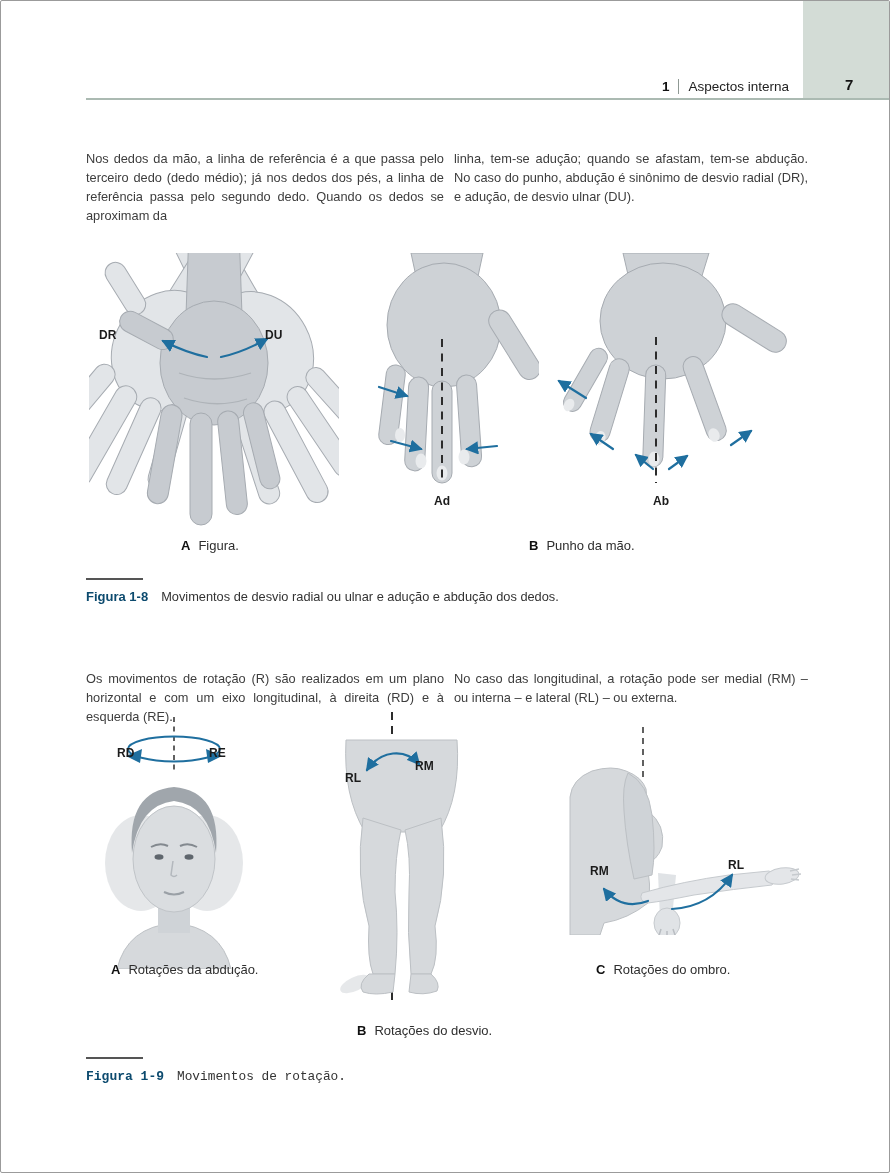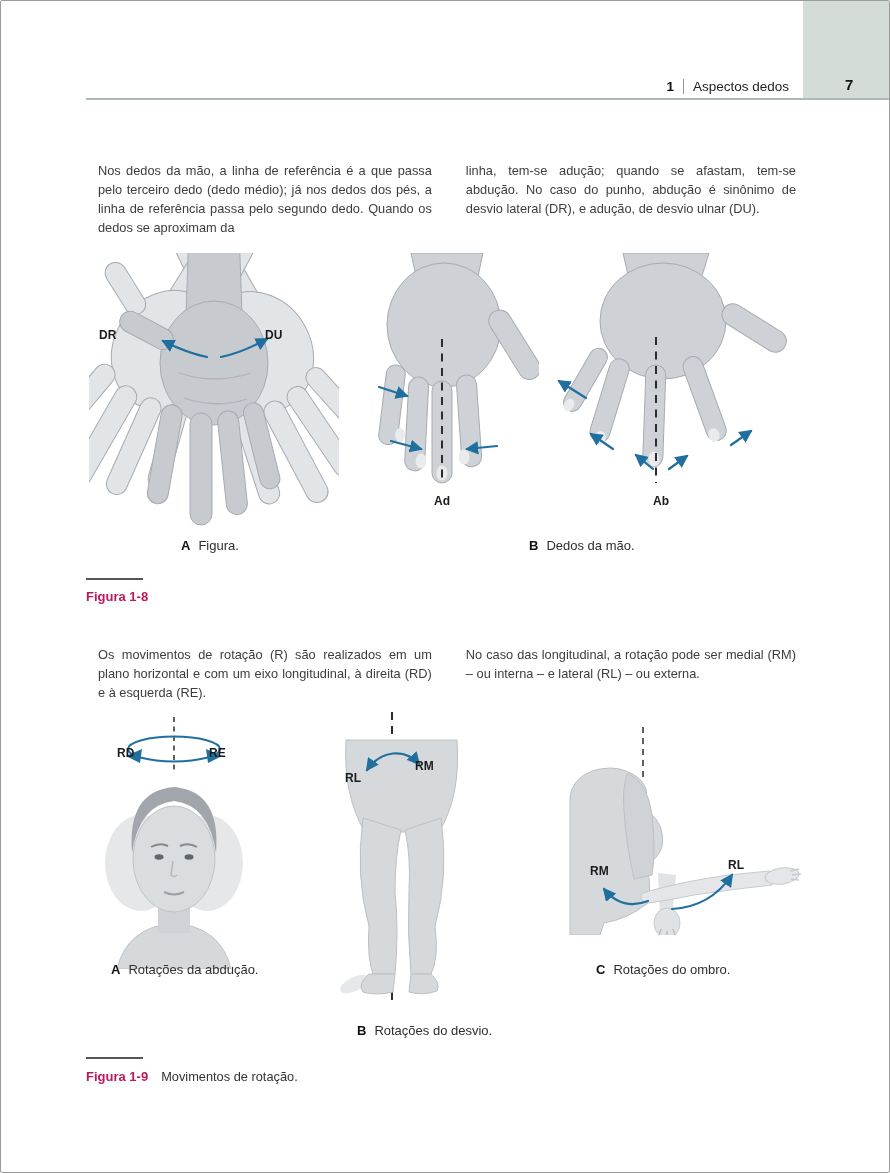--- a/index.html
+++ b/index.html
@@ -8,58 +8,58 @@
   .abs{position:absolute;}
   
   .header-row{position:absolute;top:74px;left:0;width:803px;height:22px;display:flex;justify-content:flex-end;align-items:center;gap:9px;padding-right:15px;box-sizing:border-box;font-size:13.5px;color:#222;}
   .chapnum{font-weight:bold;color:#111;}
   .hdr-div{width:1px;height:15px;background:#8f9994;}
   .page-tab{position:absolute;left:802px;top:0;width:86px;height:97px;background:#d3dcd6;}
   .page-num{position:absolute;left:42px;bottom:5px;font-weight:bold;font-size:15px;color:#141414;}
   .header-rule{position:absolute;top:97px;left:85px;right:0;height:2px;background:#abbab2;}
   
   .cols{display:flex;gap:10px;width:722px;}
-  .cols p{margin:12px;font-size:12.8px;line-height:19px;color:#3d3d3d;text-align:justify;}
+  .cols p{margin:0;font-size:12.8px;line-height:19px;color:#3d3d3d;text-align:justify;}
   .col-l{width:358px;}
   .col-r{width:354px;}
   
   .subcap{display:flex;gap:8px;font-size:13px;color:#2e2e2e;}
   .subcap b{color:#101010;}
   .figcap{display:flex;gap:13px;align-items:baseline;font-size:12.8px;color:#333;}
-  .figcap .fl{font-weight:bold;color:#be185d;font-size:13px;white-space:nowrap;}
+  .figcap .fl{font-weight:bold;color:#0c4a6e;font-size:13px;white-space:nowrap;}
   .rule{height:2px;background:#555;width:57px;}
   
   svg text{font-family:"Liberation Sans",sans-serif;font-size:12px;font-weight:bold;fill:#1b1b1b;}
   .arr{stroke:#1f6f9f;stroke-width:2.2;fill:none;stroke-linecap:round;}
   .rot{stroke:#1f6f9f;stroke-width:2;fill:none;}
   .dash{stroke:#2c2c2c;stroke-width:2;fill:none;}
   .dash-thin{stroke:#3a3a3a;stroke-width:1.6;fill:none;}
   .flesh{fill:currentColor;stroke:#a6abb1;stroke-width:1;}
   .skin{fill:#d6d9dc;stroke:#bcc0c4;stroke-width:1;}
   .skin2{fill:#e4e6e9;stroke:#c6cace;stroke-width:1;}
   .crease{stroke:#aeb3b8;stroke-width:1.3;fill:none;}
 </style>
 </head>
 <body>
 
 <div class="page">
 
   <div class="header-row">
     <span class="chapnum">1</span>
     <span class="hdr-div"></span>
-    <span>Aspectos dedos</span>
+    <span>Aspectos interna</span>
   </div>
   <div class="page-tab">
     <span class="page-num">7</span>
   </div>
   <div class="header-rule"></div>
 
   <div class="cols abs" style="left:85px;top:148px;">
     <p class="col-l">Nos dedos da mão, a linha de referência é a que passa pelo terceiro dedo (dedo médio); já nos dedos dos pés, a linha de referência passa pelo segundo dedo. Quando os dedos se aproximam da</p>
-    <p class="col-r">linha, tem-se adução; quando se afastam, tem-se abdução. No caso do punho, abdução é sinônimo de desvio lateral (DR), e adução, de desvio ulnar (DU).</p>
+    <p class="col-r">linha, tem-se adução; quando se afastam, tem-se abdução. No caso do punho, abdução é sinônimo de desvio radial (DR), e adução, de desvio ulnar (DU).</p>
   </div>
 
   <svg class="abs" style="left:88px;top:252px;" width="250" height="282" viewBox="0 0 250 282">
     <defs>
       <marker id="ar1" viewBox="0 0 10 10" refX="8.5" refY="5" markerWidth="6" markerHeight="6" orient="auto-start-reverse">
         <path d="M0 0L10 5L0 10z" fill="#1f6f9f"></path>
       </marker>
       <g id="h1hand" class="flesh">
         <path d="M -24 -165 L 24 -165 L 28 -50 L -28 -50 Z"></path>
         <ellipse cx="0" cy="-2" rx="54" ry="62"></ellipse>
@@ -134,29 +134,30 @@
     <path class="arr" d="M190 192 L 210 178" marker-end="url(#ar3)"></path>
     <text x="112" y="252">Ab</text>
   </svg>
 
   <div class="subcap abs" style="left:180px;top:537px;">
     <b>A</b>
     <span>Figura.</span>
   </div>
   <div class="subcap abs" style="left:528px;top:537px;">
     <b>B</b>
-    <span>Dedos da mão.</span>
+    <span>Punho da mão.</span>
   </div>
 
   <div class="rule abs" style="left:85px;top:577px;"></div>
   <div class="figcap abs" style="left:85px;top:588px;">
     <span class="fl">Figura 1-8</span>
-  </div>
-
-  <div class="cols abs" style="left:85px;top:632px;justify-content:flex-end;">
+    <span>Movimentos de desvio radial ou ulnar e adução e abdução dos dedos.</span>
+  </div>
+
+  <div class="cols abs" style="left:85px;top:668px;justify-content:flex-end;">
     <p class="col-l">Os movimentos de rotação (R) são realizados em um plano horizontal e com um eixo longitudinal, à direita (RD) e à esquerda (RE).</p>
     <p class="col-r">No caso das longitudinal, a rotação pode ser medial (RM) – ou interna – e lateral (RL) – ou externa.</p>
   </div>
 
   <svg class="abs" style="left:98px;top:710px;" width="155" height="258" viewBox="0 0 155 258">
     <path class="dash-thin" stroke-dasharray="5 4.5" d="M 75 6 V 62"></path>
     <ellipse class="rot" cx="75" cy="38" rx="46" ry="12.5"></ellipse>
     <polygon points="27,45 43,38 41,52" fill="#1f6f9f"></polygon>
     <polygon points="123,45 107,38 109,52" fill="#1f6f9f"></polygon>
     <text x="18" y="46">RD</text>
@@ -227,18 +228,18 @@
   <div class="subcap abs" style="left:595px;top:961px;">
     <b>C</b>
     <span>Rotações do ombro.</span>
   </div>
   <div class="subcap abs" style="left:356px;top:1022px;">
     <b>B</b>
     <span>Rotações do desvio.</span>
   </div>
 
   <div class="rule abs" style="left:85px;top:1056px;"></div>
-  <div class="figcap abs" style="left:85px;top:1068px;">
+  <div class="figcap abs" style="left:85px;top:1068px;font-family:Liberation Mono, monospace;">
     <span class="fl">Figura 1-9</span>
     <span>Movimentos de rotação.</span>
   </div>
 
 </div>
 
 </body></html>

